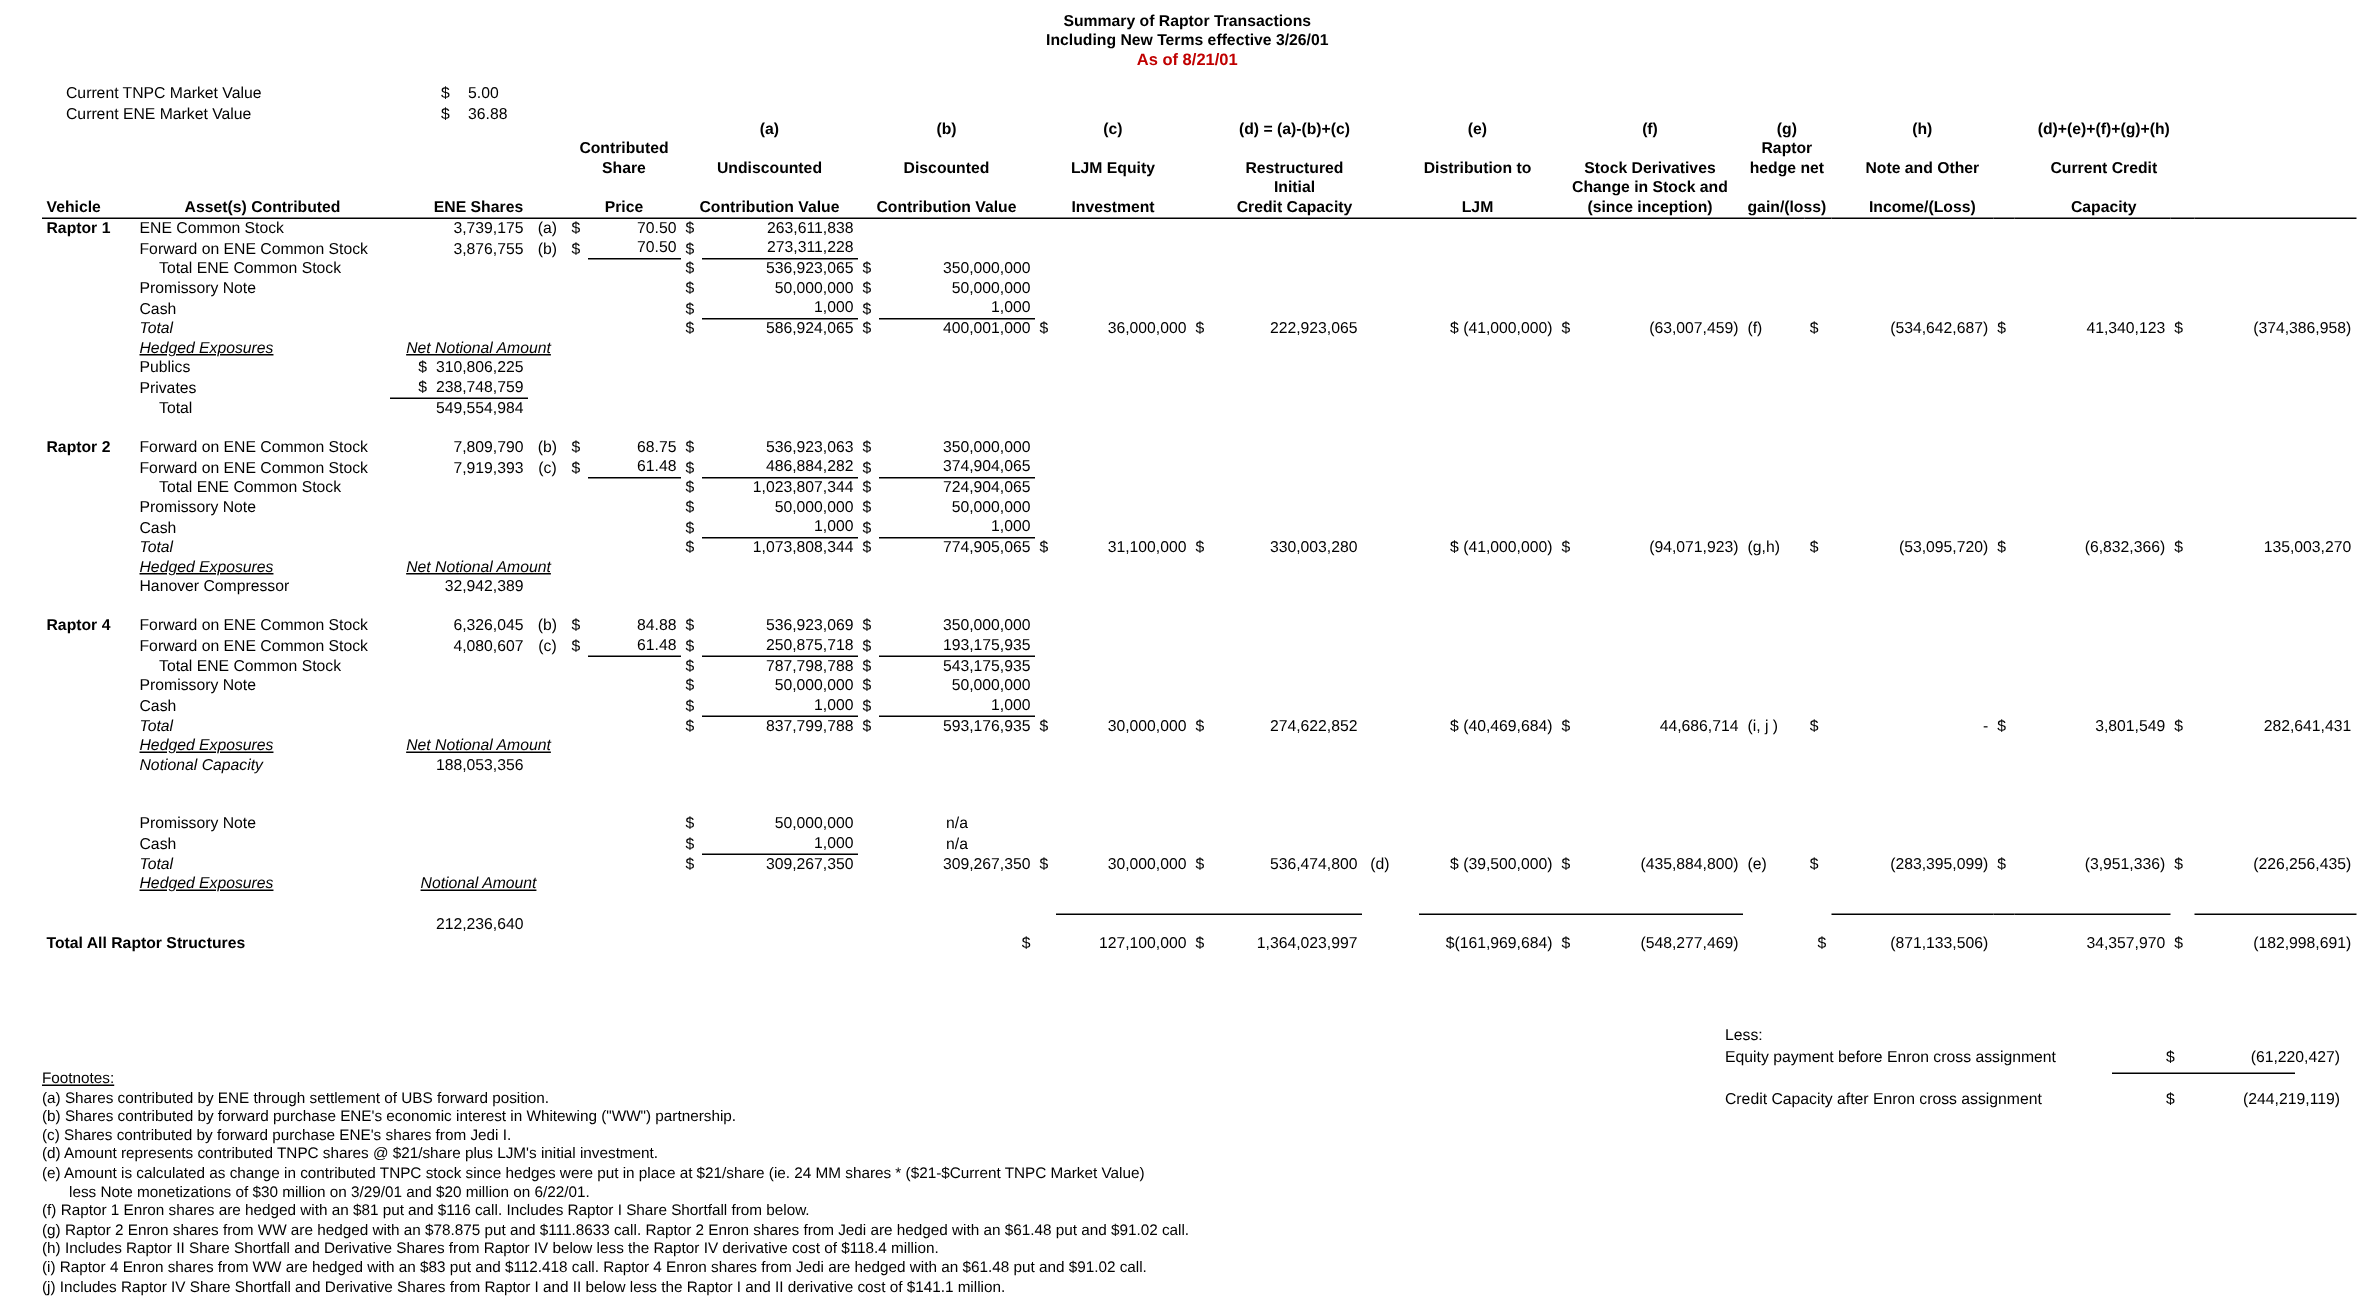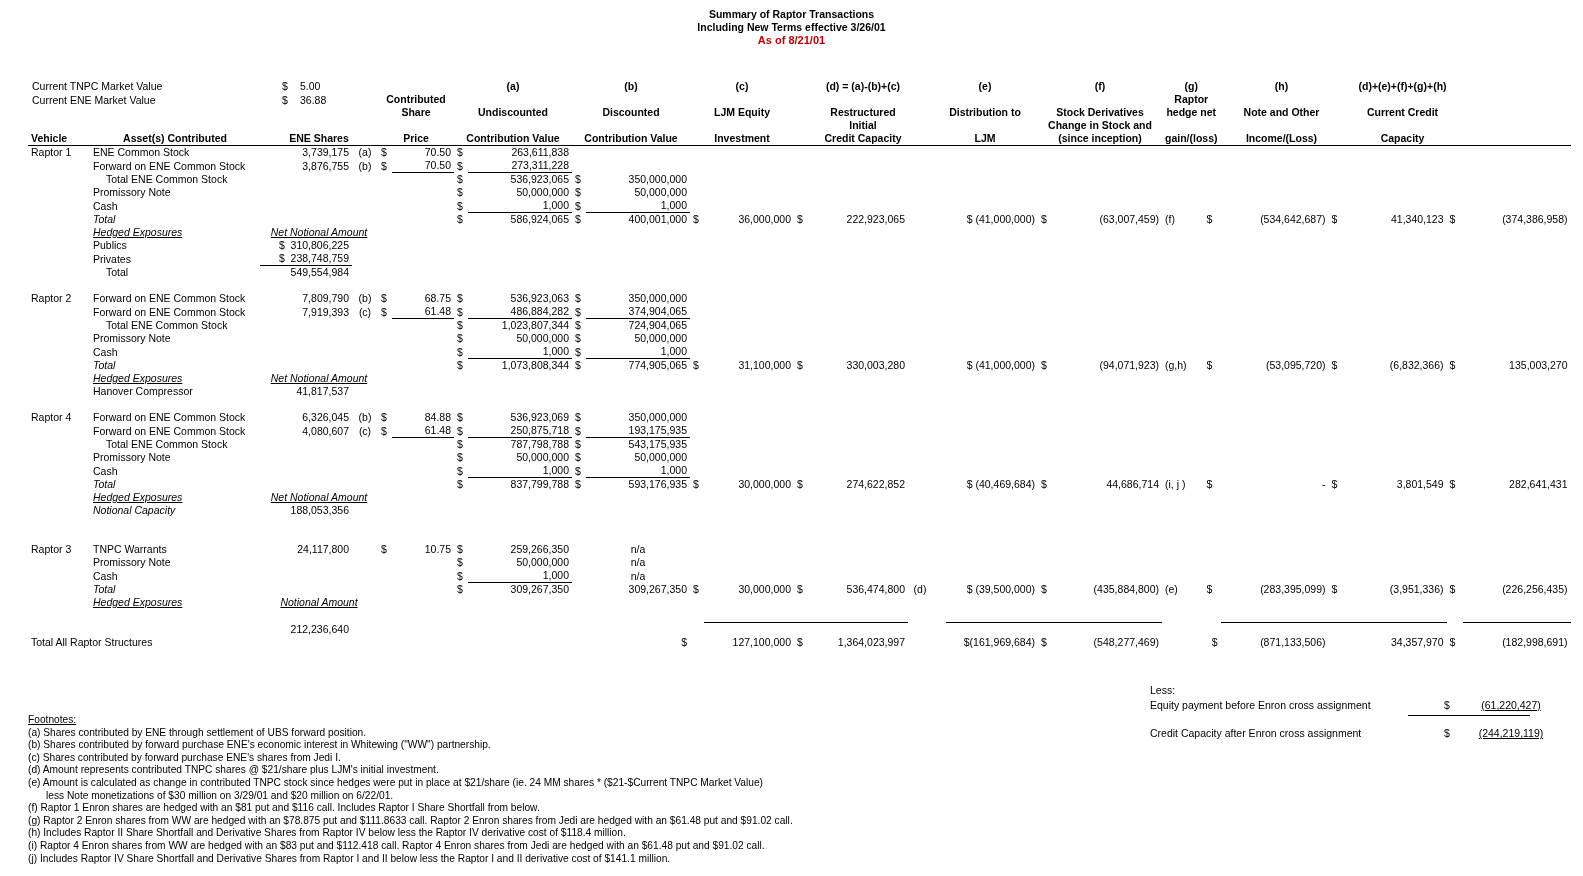--- a/index.html
+++ b/index.html
@@ -23,24 +23,23 @@
     text-align: center;
     margin-top: 8px;
     line-height: 13px;
   }
   .title-line { font-weight: bold; font-size: 10.5px; }
   .title-red { font-weight: bold; font-size: 11px; color: #c00000; }
 
   
   .mv-block {
     position: absolute;
-    left: 32px;
+    left: 44px;
     top: 48px;
     width: 400px;
-    margin-top: 24px;
   }
   .mv-row { display: flex; align-items: baseline; height: 14px; }
   .mv-label { width: 250px; }
   .mv-dollar { width: 18px; }
   .mv-val { width: 62px; }
 
   
   table.main {
     position: absolute;
     left: 28px;
@@ -78,21 +77,21 @@
   .c-fn2   { width: 34px; text-align: left; }
   .c-d8    { width: 14px; }
   .c-hedge { width: 108px; text-align: right; }
   .c-d9    { width: 14px; }
   .c-noteinc { width: 104px; text-align: right; }
   .c-d10   { width: 16px; }
   .c-cap   { width: 108px; text-align: right; }
 
   .hdr { font-weight: bold; text-align: center; white-space: normal !important; line-height: 11px; vertical-align: bottom; font-size: 10.5px;}
   .hdr-left { font-weight: bold; text-align: left; }
-  .bold { font-weight: normal; }
+  .bold { font-weight: bold; }
   .ital { font-style: italic; }
   .ul   { text-decoration: underline; }
   .ctr  { text-align: center; }
   .lft  { text-align: left; }
   .rgt  { text-align: right; }
   .indent { padding-left: 16px !important; }
 
   .bt { border-top: 1px solid #000; }
   .bb { border-bottom: 1px solid #000; }
   .thick-bottom { border-bottom: 1.6px solid #000; }
@@ -117,21 +116,21 @@
   .right-summary {
     position: absolute;
     left: 1150px;
     top: 676px;
     font-size: 10.5px;
     width: 410px;
   }
   .rs-row { display: flex; align-items: baseline; height: 15px; }
   .rs-label { flex: 1 1 auto; }
   .rs-dollar { width: 18px; text-align: left; }
-  .rs-val { width: 98px; text-align: center; text-decoration: underline; }
+  .rs-val { width: 98px; text-align: right; }
   .rs-rule { border-top: 1px solid #000; margin-left: 258px; width: 122px; height: 1px; margin-top: 1px; margin-bottom: 10px;}
 </style>
 </head>
 <body>
 
 <div class="page">
 
   <div class="title-block">
     <div class="title-line">Summary of Raptor Transactions</div>
     <div class="title-line">Including New Terms effective 3/26/01</div>
@@ -467,21 +466,21 @@
     </tr>
     <tr>
       <td></td>
       <td class="ital ul">Hedged Exposures</td>
       <td colspan="2" class="ital ul ctr">Net Notional Amount</td>
       <td colspan="22"></td>
     </tr>
     <tr>
       <td></td>
       <td>Hanover Compressor</td>
-      <td class="rgt">41,817,537</td>
+      <td class="rgt">32,942,389</td>
       <td colspan="23"></td>
     </tr>
     <tr class="spacer">
           <td colspan="26"></td>
         </tr>
 
     <tr>
       <td class="bold">Raptor 4</td>
       <td>Forward on ENE Common Stock</td>
       <td class="rgt">6,326,045</td>
@@ -586,33 +585,20 @@
       <td class="rgt">188,053,356</td>
       <td colspan="23"></td>
     </tr>
     <tr class="spacer">
           <td colspan="26"></td>
         </tr>
     <tr class="spacer">
           <td colspan="26"></td>
         </tr>
 
-    <tr>
-      <td class="bold">Raptor 3</td>
-      <td>TNPC Warrants</td>
-      <td class="rgt">24,117,800</td>
-      <td class="ctr"></td>
-      <td>$</td>
-      <td class="rgt">10.75</td>
-      <td>$</td>
-      <td class="rgt">259,266,350</td>
-      <td></td>
-      <td class="ctr">n/a</td>
-      <td colspan="16"></td>
-    </tr>
     <tr>
       <td></td>
       <td>Promissory Note</td>
       <td></td>
           <td></td>
           <td></td>
           <td></td>
       <td>$</td>
       <td class="rgt">50,000,000</td>
       <td></td>

